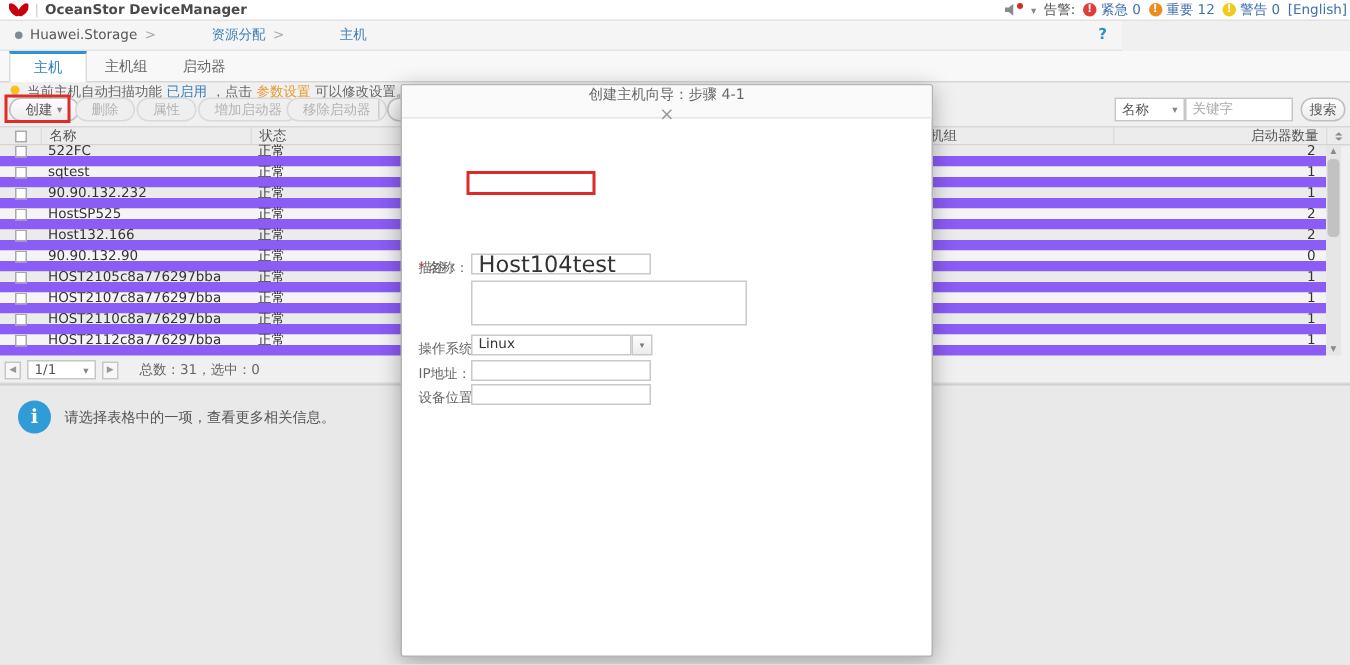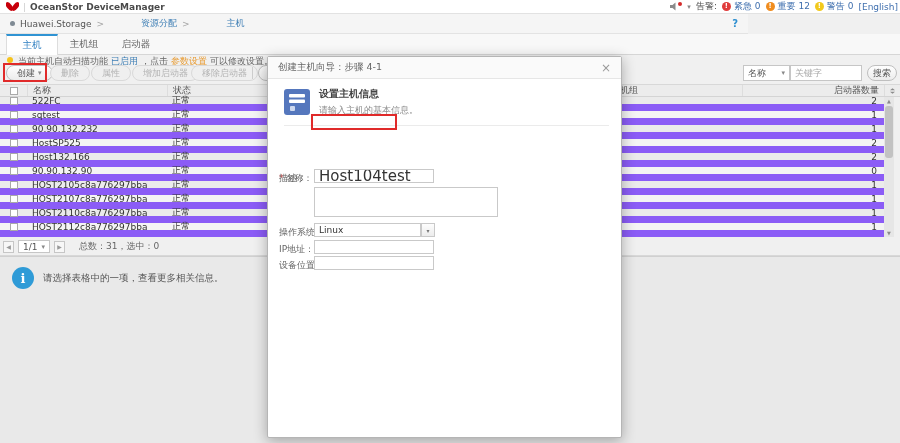--- a/index.html
+++ b/index.html
@@ -82,38 +82,38 @@
   .cb { width:8px; height:8px; border:1px solid #a9a9a9; background:#fff; display:inline-block; }
   .vscroll { position:absolute; left:884px; top:97px; width:10px; height:140px; background:#e6e6e6; }
   .vthumb { position:absolute; left:1px; top:9px; width:8px; height:52px; background:#c2c2c2; border-radius:3px; }
   .varrow { position:absolute; left:0; width:10px; font-size:5px; color:#8a8a8a; text-align:center; }
 
   
   .pager { position:absolute; left:0; top:238px; width:900px; height:18px; background:#f0f0f0;
            border-bottom:1px solid #d8d8d8; display:flex; align-items:center; gap:4px; padding-left:3px; color:#666; }
   .pg-btn { width:11px; height:12px; border:1px solid #c6c6c6; background:#f7f7f7; color:#999;
             display:inline-flex; align-items:center; justify-content:center; font-size:6px; }
-  .pg-select { width:32px; height:13px; background:#fff; border:1px solid #c6c6c6; display:flex;
+  .pg-select { width:46px; height:13px; background:#fff; border:1px solid #c6c6c6; display:flex;
                align-items:center; justify-content:space-between; padding:0 4px; color:#555; }
   .pg-summary { margin-left:10px; color:#666; }
 
   
   .details { position:absolute; left:0; top:256px; width:900px; height:187px; background:#e9e9e9;
              border-top:1px solid #d0d0d0; }
   .info-row { display:flex; align-items:center; gap:9px; padding:10px 0 0 12px; }
   .info-icon { width:22px; height:22px; border-radius:50%; background:#2f9bd7; color:#fff; font-weight:bold;
                font-size:13px; display:flex; align-items:center; justify-content:center; flex:0 0 auto;
                font-family:"DejaVu Serif","Liberation Serif",serif; }
   .info-text { color:#555; font-size:9.5px; }
 
   
   .dialog { position:absolute; left:267px; top:56px; width:355px; height:382px; background:#fff;
             border:1px solid #b5b5b5; border-radius:2px; box-shadow:0 3px 14px rgba(0,0,0,.3); z-index:40; }
   .dlg-header { height:22px; background:#fafafa; border-bottom:1px solid #e6e6e6; display:flex;
-                align-items:center; justify-content:space-between; padding:0 10px; }
+                align-items:center; justify-content:space-between; padding:0 10px;flex-direction:column; }
   .dlg-title { color:#666; font-size:9.5px; }
   .dlg-close { color:#999; font-size:12px; line-height:1; }
   .dlg-section { display:flex; align-items:center; gap:9px; margin:8px 12px 0 16px; padding-bottom:8px;
                  border-bottom:1px solid #ebebeb; }
   .sec-title { color:#444; font-weight:bold; font-size:10px; }
   .sec-sub { color:#8b8b8b; margin-top:3px; }
   .form { position:absolute; left:0; top:53px; width:100%; }
   .flabel { position:absolute; left:11px; color:#666; }
   .freq { color:#d43c3c; margin-right:2px; }
   .finput { position:absolute; left:46px; height:14px; border:1px solid #c9c9c9; background:#fff;
@@ -363,32 +363,20 @@
       <div class="info-icon">i</div>
       <div class="info-text">请选择表格中的一项，查看更多相关信息。</div>
     </div>
   </div>
 
   <div class="dialog">
     <div class="dlg-header">
       <span class="dlg-title">创建主机向导：步骤 4-1</span>
       <span class="dlg-close">×</span>
     </div>
-    <div class="dlg-section">
-      <svg width="26" height="26" viewBox="0 0 26 26">
-        <rect x="0" y="0" width="26" height="26" rx="3" fill="#5577bd"></rect>
-        <rect x="5" y="5" width="16" height="3.5" rx="1" fill="#ffffff"></rect>
-        <rect x="5" y="10.5" width="16" height="3.5" rx="1" fill="#ffffff"></rect>
-        <rect x="6" y="17" width="5" height="5" rx="1" fill="#cdd8ef"></rect>
-      </svg>
-      <div>
-        <div class="sec-title">设置主机信息</div>
-        <div class="sec-sub">请输入主机的基本信息。</div>
-      </div>
-    </div>
 
     <div class="form">
 
       <span class="flabel" style="top:62px;"><span class="freq">*</span><span>名称：</span></span>
       <input class="finput" style="top: 59px; width: 120px;" value="Host104test">
 
       <span class="flabel" style="top:62px;">描述：</span>
       <textarea class="ftextarea" style="top: 77px;"></textarea>
 
       <span class="flabel" style="top:116px;">操作系统：</span>

